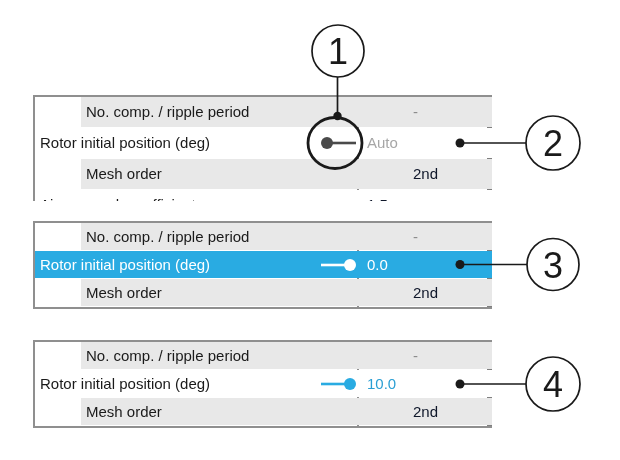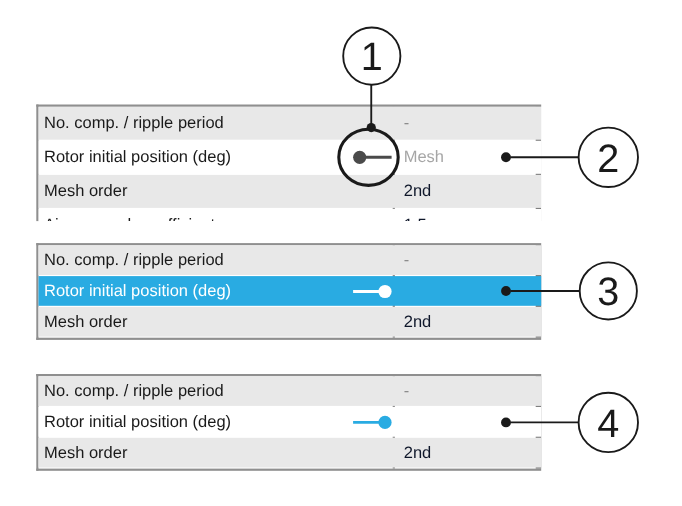--- a/index.html
+++ b/index.html
@@ -14,21 +14,21 @@
     background:#ffffff;
   }
   .tbl.t1{top:95px;height:106px;overflow:hidden;}
   .tbl.t2{top:221px;border-bottom:2px solid #8f8f8f;}
   .tbl.t3{top:340px;border-bottom:2px solid #8f8f8f;}
   .divider{position:absolute;left:322px;top:0;bottom:0;width:2px;background:#8f8f8f;}
   .rbar{position:absolute;right:0;top:0;bottom:0;width:5px;background:#7f7f7f;}
   .row{position:relative;display:flex;margin-bottom:1px;background:#ffffff;}
   .t1 .row{height:30px;line-height:30px;}
   .t2 .row,.t3 .row{height:27px;line-height:27px;}
-  .row.alt{background:#e8e8e8;}
+  .row.alt{background:#e8e8e8;margin-left:46px;}
   .row.sel{background:#29abe2;}
   .cell{font-size:15px;white-space:nowrap;overflow:hidden;}
   .lbl{flex:0 0 319px;padding-left:5px;color:#1a1a1a;}
   .val{flex:1;padding-left:8px;color:#0f172a;}
   .row.sel .lbl,.row.sel .val{color:#ffffff;}
   .val.dash{color:#8c8c8c;}
   .val.muted{color:#a6a6a6;}
   .val.blue{color:#2a9fd4;}
   .toggle{position:absolute;left:284px;width:40px;height:16px;}
   .t1 .toggle{top:7px;}
@@ -50,21 +50,21 @@
     <div class="cell lbl">No. comp. / ripple period</div>
     <div class="cell val dash">-</div>
   </div>
 
   <div class="row">
     <div class="cell lbl">Rotor initial position (deg)</div>
     <svg class="toggle" viewBox="0 0 40 16">
       <line x1="13" y1="8" x2="37" y2="8" stroke="#4a4a4a" stroke-width="2.6"></line>
       <circle cx="8" cy="8" r="6" fill="#4a4a4a"></circle>
     </svg>
-    <div class="cell val muted">Mesh</div>
+    <div class="cell val muted">Auto</div>
   </div>
 
   <div class="row alt">
     <div class="cell lbl">Mesh order</div>
     <div class="cell val">2nd</div>
   </div>
 
   <div class="row">
     <div class="cell lbl">Airgap mesh coefficient</div>
     <div class="cell val">1.5</div>
@@ -79,20 +79,21 @@
     <div class="cell lbl">No. comp. / ripple period</div>
     <div class="cell val dash">-</div>
   </div>
 
   <div class="row sel">
     <div class="cell lbl">Rotor initial position (deg)</div>
     <svg class="toggle" viewBox="0 0 40 16">
       <line x1="2" y1="8" x2="26" y2="8" stroke="#ffffff" stroke-width="2.6"></line>
       <circle cx="31" cy="8" r="6" fill="#ffffff"></circle>
     </svg>
+    <div class="cell val">0.0</div>
   </div>
 
   <div class="row alt">
     <div class="cell lbl">Mesh order</div>
     <div class="cell val">2nd</div>
   </div>
 </div>
 
 <div class="tbl t3">
   <div class="divider"></div>
@@ -102,20 +103,21 @@
     <div class="cell lbl">No. comp. / ripple period</div>
     <div class="cell val dash">-</div>
   </div>
 
   <div class="row">
     <div class="cell lbl">Rotor initial position (deg)</div>
     <svg class="toggle" viewBox="0 0 40 16">
       <line x1="2" y1="8" x2="26" y2="8" stroke="#29abe2" stroke-width="2.6"></line>
       <circle cx="31" cy="8" r="6" fill="#29abe2"></circle>
     </svg>
+    <div class="cell val blue">10.0</div>
   </div>
 
   <div class="row alt">
     <div class="cell lbl">Mesh order</div>
     <div class="cell val">2nd</div>
   </div>
 </div>
 
 <svg class="overlay" viewBox="0 0 620 460">
 

